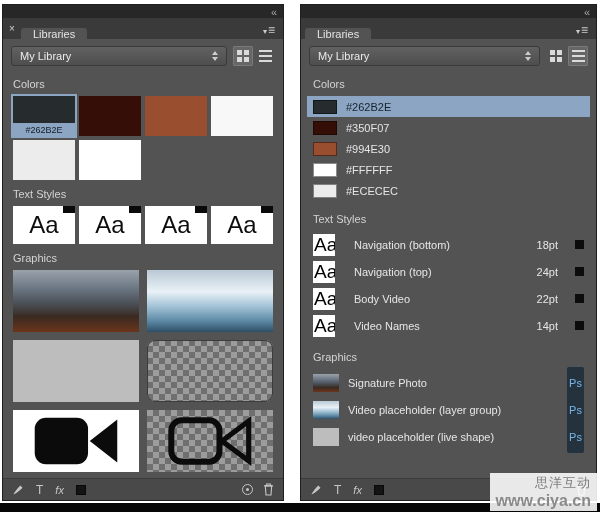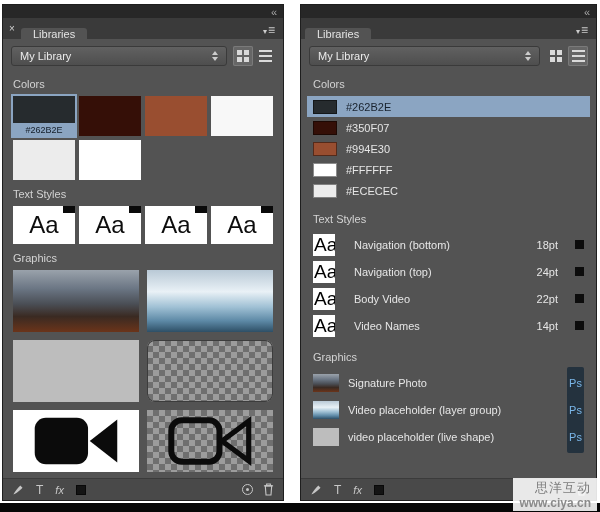--- a/index.html
+++ b/index.html
@@ -107,21 +107,21 @@
   .fx { font-style: italic; font-size: 11px; }
   .chip { width: 10px; height: 10px; background: #141414; border: 1px solid #090909; }
   .right-group { margin-left: auto; display: flex; gap: 10px; align-items: center; }
   .sync { width: 11px; height: 11px; border: 1.5px solid #c7c7c7; border-radius: 50%; position: relative; }
   .sync::after { content: ""; position: absolute; left: 2.5px; top: 2.5px; width: 3px; height: 3px;
                  border-radius: 50%; background: #c7c7c7; }
 
   .watermark { position: absolute; right: 3px; bottom: 1px; text-align: right;
                background: rgba(255,255,255,0.88); padding: 2px 6px 1px; line-height: 1.2; }
   .wm-cn  { font-size: 13px; color: #7d7d7d; letter-spacing: 1px; }
-  .wm-url { font-size: 12px; color: #8a8a8a; font-weight: bold; }
+  .wm-url { font-size: 16px; color: #8a8a8a; font-weight: bold; }
 </style>
 </head>
 <body>
 
 <div class="panel" id="panel-left">
   <div class="collapse-strip">
     <span class="icon-collapse"></span>
   </div>
   <div class="tab-bar">
     <span class="tab-close"></span>

